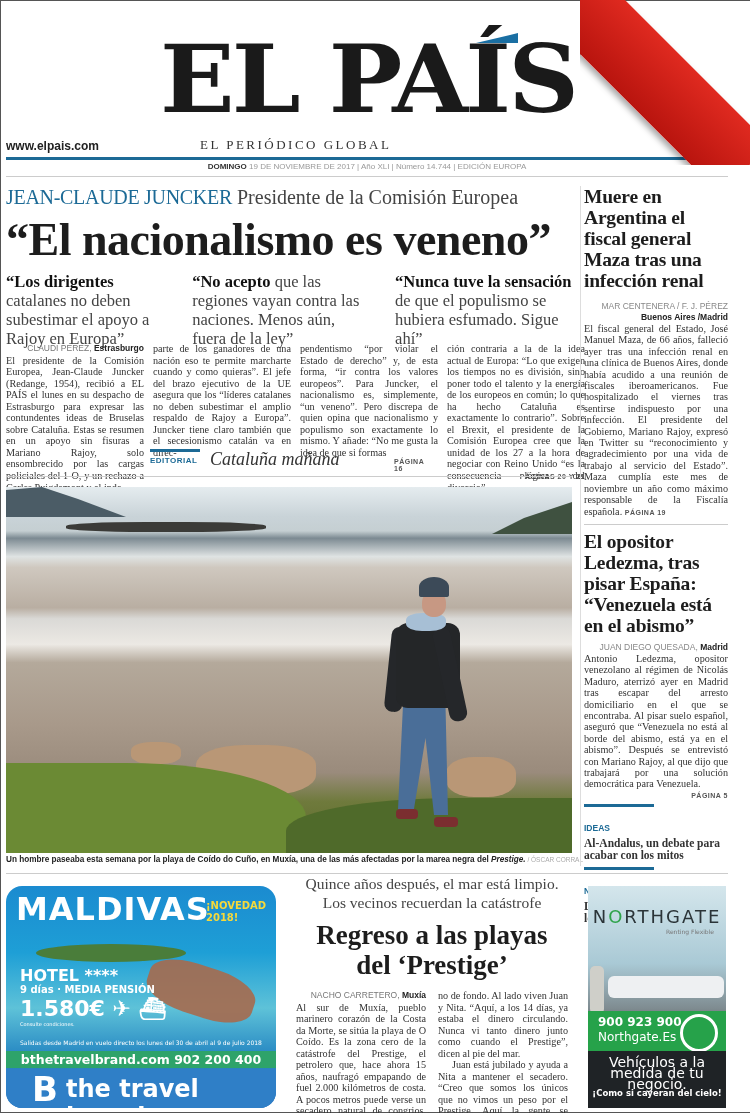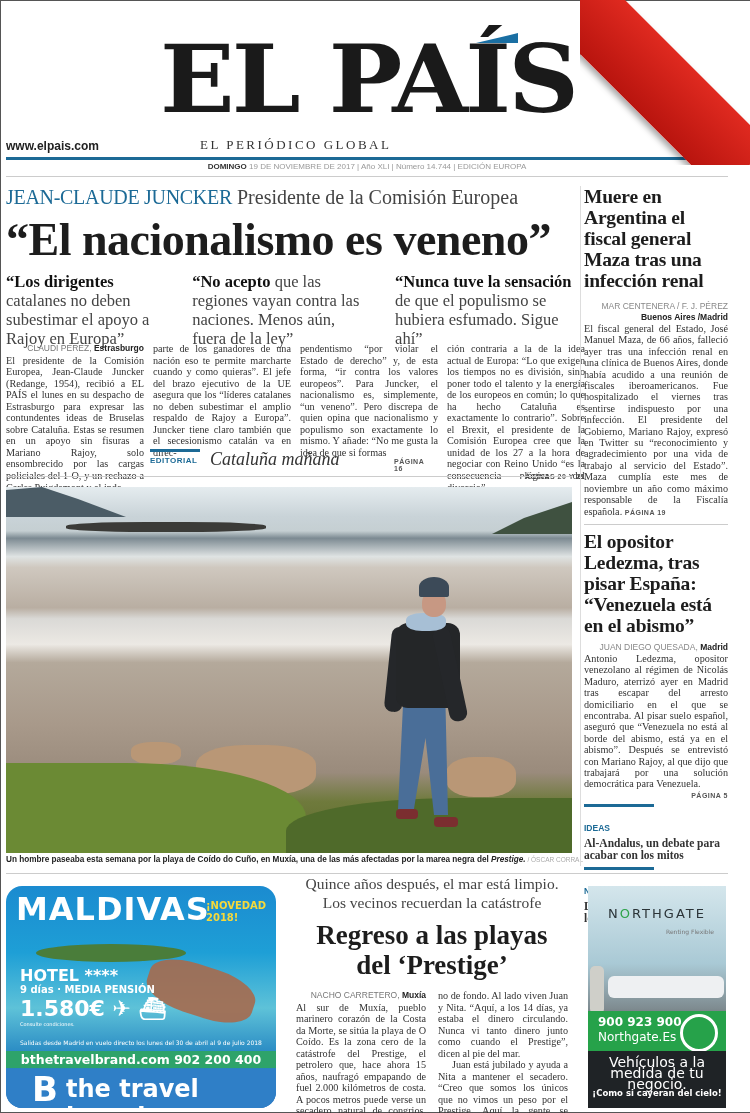--- a/index.html
+++ b/index.html
@@ -99,21 +99,21 @@
 
   .center-bottom { position: absolute; left: 296px; top: 874px; width: 272px; }
   .cb-sub { text-align: center; font-size: 15.5px; line-height: 19px; color: #444; }
   .cb-head { text-align: center; font-weight: bold; font-size: 27px; line-height: 30px; margin-top: 8px; color: #1d1d1d; }
   .cb-cols { display: grid; grid-template-columns: 130px 130px; column-gap: 12px; margin-top: 10px; }
   .cb-col { font-size: 10.2px; line-height: 11.5px; text-align: justify; color: #333; }
   .cb-indent { text-indent: 14px; }
 
   .ad-northgate { position: absolute; left: 588px; top: 886px; width: 138px; height: 222px; overflow: hidden;
     background: linear-gradient(180deg, #d4e6ec 0%, #a9c9d5 35%, #7f8c91 55%, #555 68%); font-family: "DejaVu Sans", sans-serif; }
-  .ng-logo { position: absolute; left: 0; top: 20px; width: 138px; text-align: center; font-size: 13px; letter-spacing: 2px; color: #2b3438; }
+  .ng-logo { position: absolute; left: 0; top: 20px; width: 138px; text-align: center; font-size: 18px; letter-spacing: 2px; color: #2b3438; }
   .ng-logo .o { color: #2ea34a; }
   .ng-sub { position: absolute; left: 78px; top: 42px; font-size: 6px; color: #777; }
   .ng-vans { position: absolute; left: 20px; top: 90px; width: 116px; height: 22px; background: #eef0f2; border-radius: 6px; }
   .ng-man { position: absolute; left: 2px; top: 80px; width: 14px; height: 48px; background: #cfcfc9; border-radius: 5px; }
   .ng-green { position: absolute; left: 0; top: 125px; width: 138px; height: 40px; background: #26a24a; }
   .ng-phone { position: absolute; left: 10px; top: 129px; font-size: 12px; font-weight: bold; color: #fff; }
   .ng-site { position: absolute; left: 10px; top: 144px; font-size: 12px; color: #fff; }
   .ng-clock { position: absolute; left: 92px; top: 128px; width: 38px; height: 38px; border-radius: 50%; border: 3px solid #fff; background: #26a24a; }
   .ng-dark { position: absolute; left: 0; top: 165px; width: 138px; height: 57px; background: #1f2326; }
   .ng-slogan1 { position: absolute; left: 0; top: 171px; width: 138px; text-align: center; font-size: 14px; color: #fff; line-height: 11px; }

